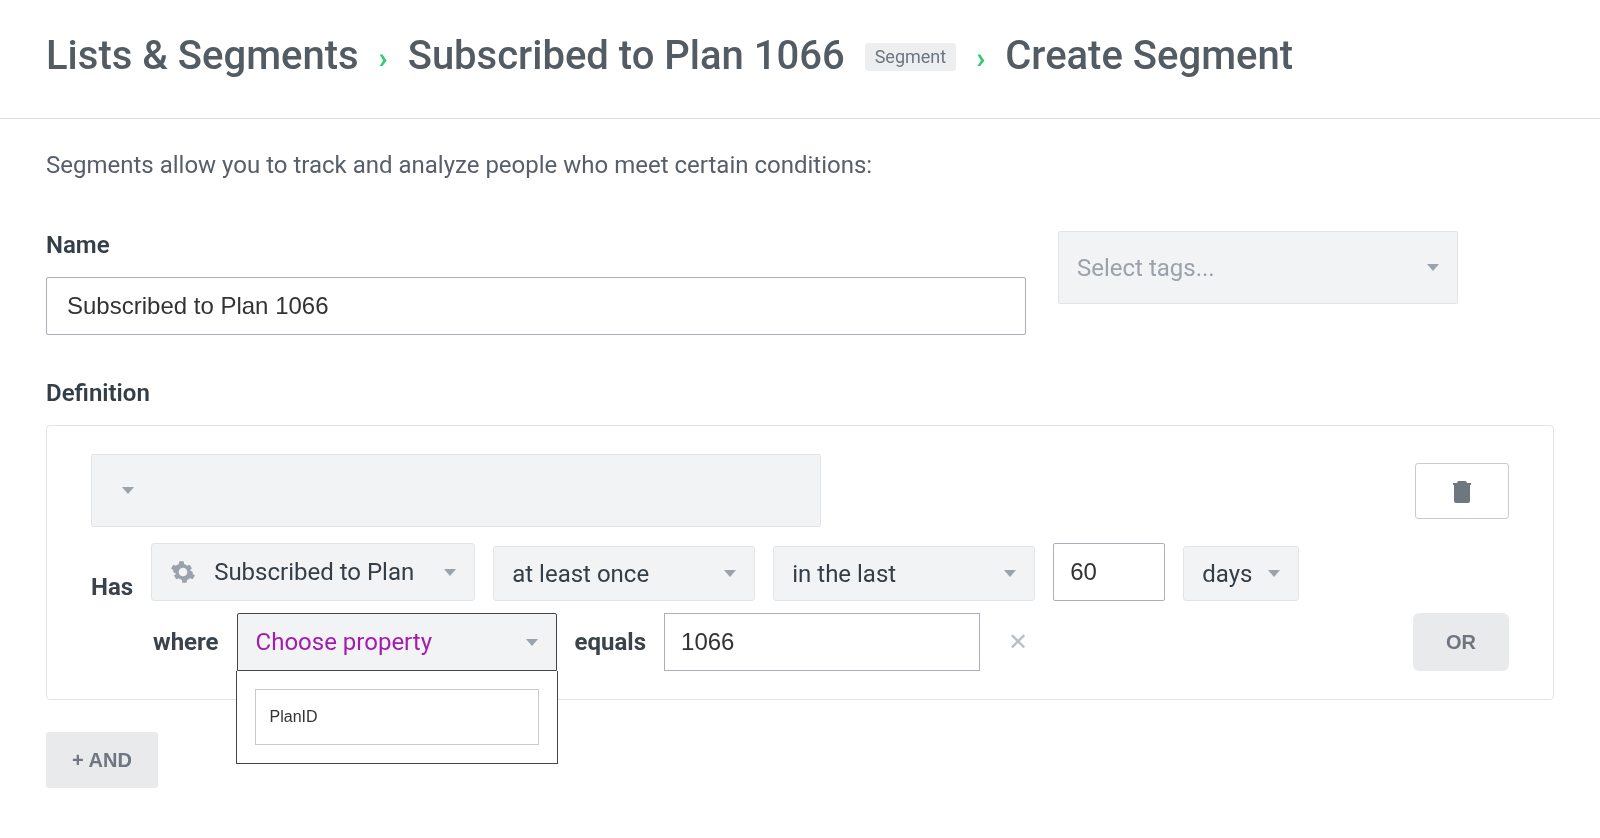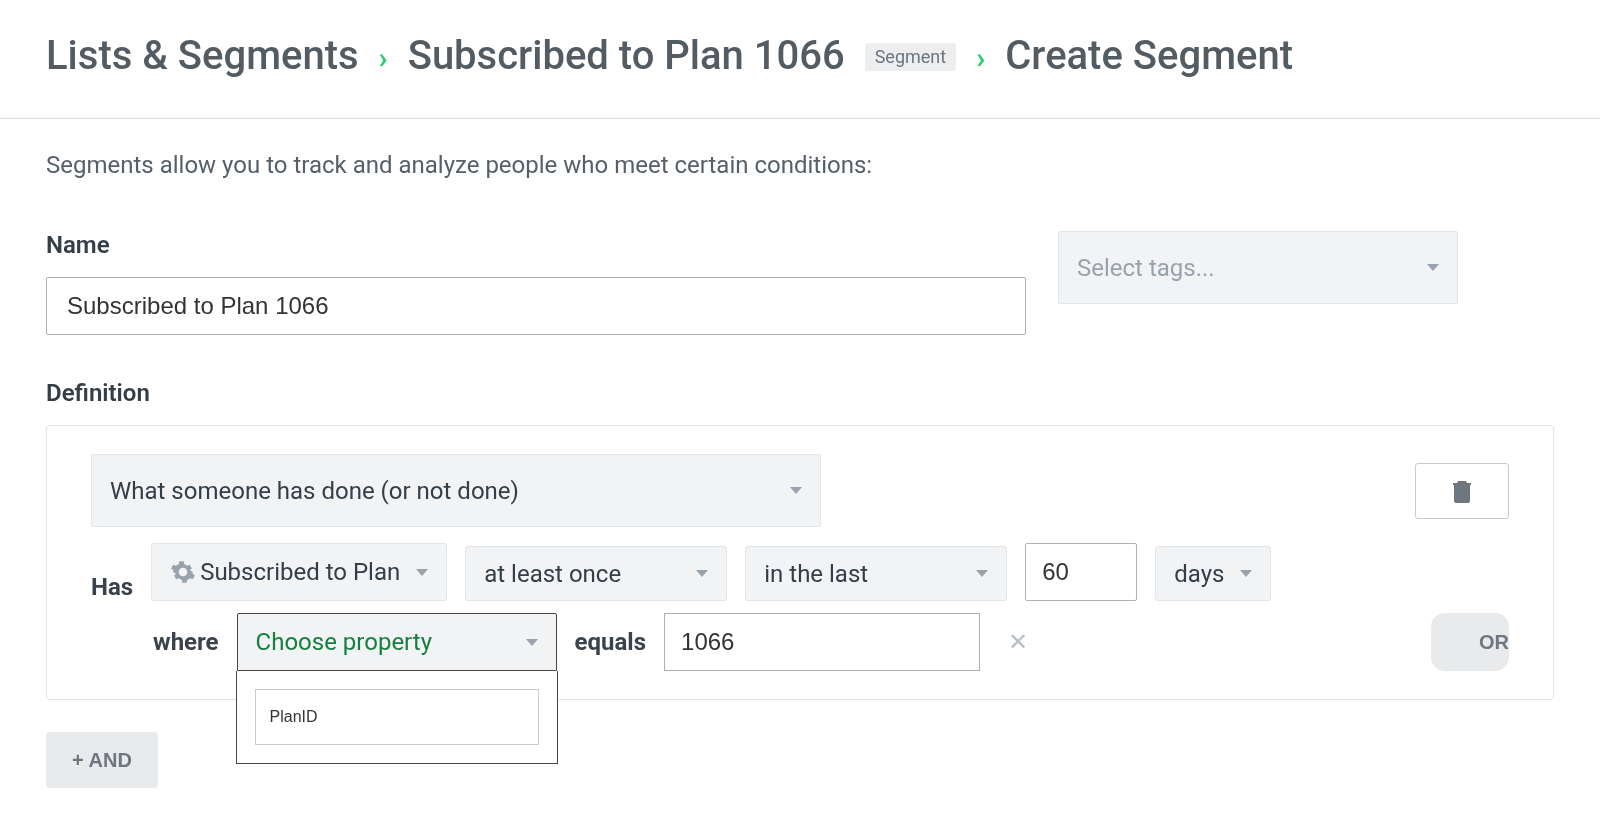--- a/index.html
+++ b/index.html
@@ -161,21 +161,21 @@
       display: flex;
       align-items: flex-end;
       gap: 18px;
     }
     .kw {
       font-size: 24px;
       font-weight: 700;
       color: #3a424b;
     }
     .event-select {
-      display: flex; align-items: center; gap: 4px;
+      display: flex; align-items: center; gap: 18px;
       height: 58px;
       background: #f2f3f4;
       border: 1px solid #e2e5e8;
       border-radius: 3px;
       padding: 0 18px;
       cursor: pointer;
       font-size: 24px;
       color: #333e47;
     }
     .event-select .gear {
@@ -233,21 +233,21 @@
       height: 58px;
       border: 1px solid #444;
       background: #f2f3f4;
       display: flex;
       justify-content: space-between;
       align-items: center;
       padding: 0 18px;
       border-radius: 2px 2px 0 0;
       cursor: pointer;
       font-size: 24px;
-      color: #15803d;
+      color: #a21caf;
     }
     .prop-panel {
       position: absolute;
       top: 58px; left: -1px;
       width: calc(100% + 2px);
       background: #fff;
       border: 1px solid #444;
       border-top: none;
       padding: 18px;
     }
@@ -279,29 +279,28 @@
     .clear-x {
       height: 58px; width: 40px;
       display: flex; align-items: center; justify-content: center;
       color: #b9c0c7;
       font-size: 24px;
       cursor: pointer;
     }
     .or-button {
       margin-left: auto;
       height: 58px;
-      width: 78px;
+      width: 96px;
       background: #e8eaec;
       border: none;
-      border-radius: 14px;
+      border-radius: 6px;
       font-size: 20px;
       font-weight: 700;
       color: #6e7680;
       cursor: pointer;
-      text-align: right;
     }
 
     .and-btn {
       margin-top: 32px;
       height: 56px;
       padding: 0 26px;
       background: #e8eaec;
       border: none;
       border-radius: 3px;
       font-size: 20px;
@@ -348,21 +347,20 @@
     </div>
   </div>
 
   
   <div class="label">Definition</div>
 
   <div class="definition-card">
 
     <div class="cond-row cond-row-top">
       <div class="select-box wide-select">
-        <span class="label-text">What someone has done (or not done)</span>
         <span class="caret"></span>
       </div>
       <div class="trash-button">
         <svg class="trash-icon" viewBox="0 0 20 24">
           <path d="M2 6h16v16a2 2 0 0 1-2 2H4a2 2 0 0 1-2-2V6zm4-4h8l1 2h4v2H1V4h4l1-2z"></path>
         </svg>
       </div>
     </div>
 
     <div class="has-row">

